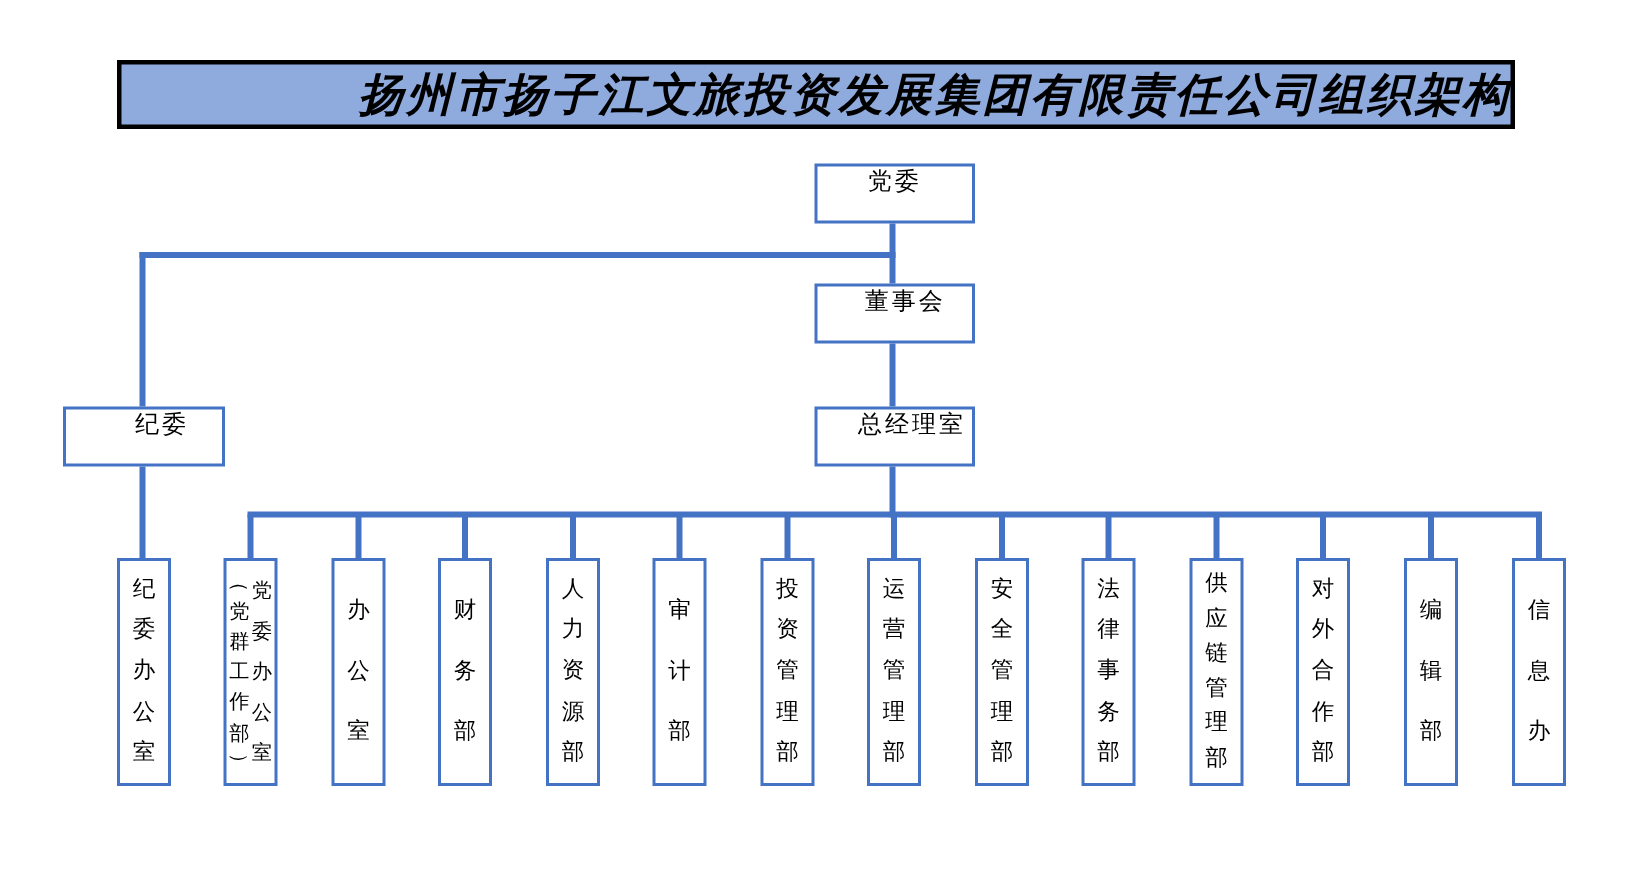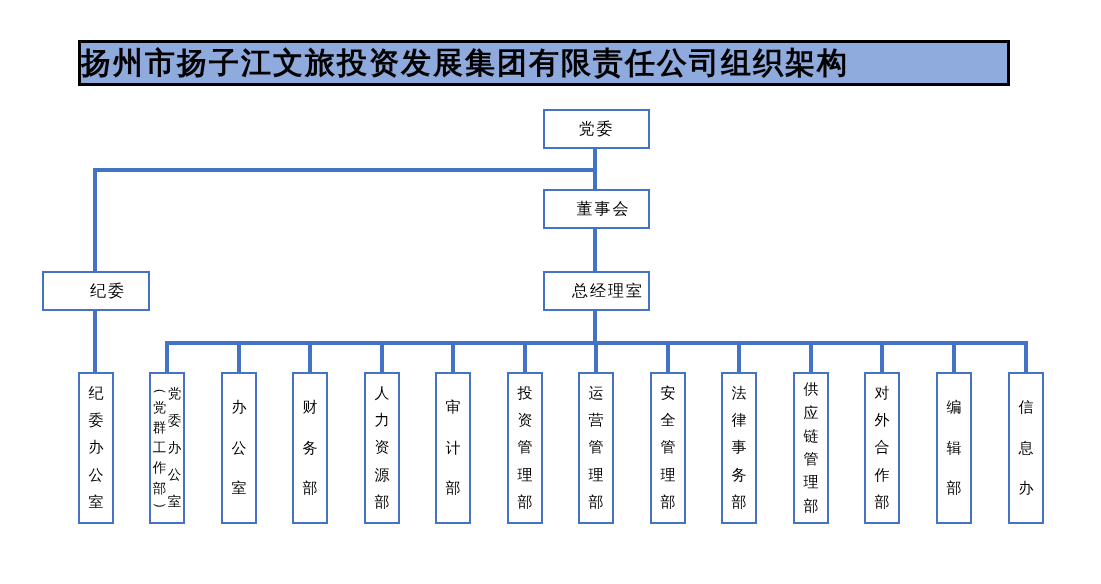--- a/index.html
+++ b/index.html
@@ -15,36 +15,37 @@
   
   .title-bar {
     position: absolute;
     left: 78px; top: 40px;
     width: 932px; height: 46px;
     background: #8FAADC;
     border: 3px solid #000000;
     box-sizing: border-box;
     display: flex;
     align-items: center;
-    justify-content: flex-start;
+    justify-content: flex-end;
+    font-style: italic;
   }
   .title-text {
     font-size: 30px;
     font-weight: bold;
     letter-spacing: 2px;
     white-space: nowrap;
   }
   
   .node {
     position: absolute;
     background: #ffffff;
     border: 2.5px solid #4472C4;
     box-sizing: border-box;
     display: flex;
-    align-items: center;
+    align-items: flex-start;
     justify-content: center;
     font-size: 16px;
     letter-spacing: 2px;
     white-space: nowrap;
   }
   #node-party   { left: 543px; top: 109px; width: 107px; height: 40px; }
   #node-board   { left: 543px; top: 189px; width: 107px; height: 40px; padding-left: 14px; }
   #node-gm      { left: 543px; top: 271px; width: 107px; height: 40px; padding-left: 23px; }
   #node-jiwei   { left:  42px; top: 271px; width: 108px; height: 40px; padding-left: 24px; }
   

